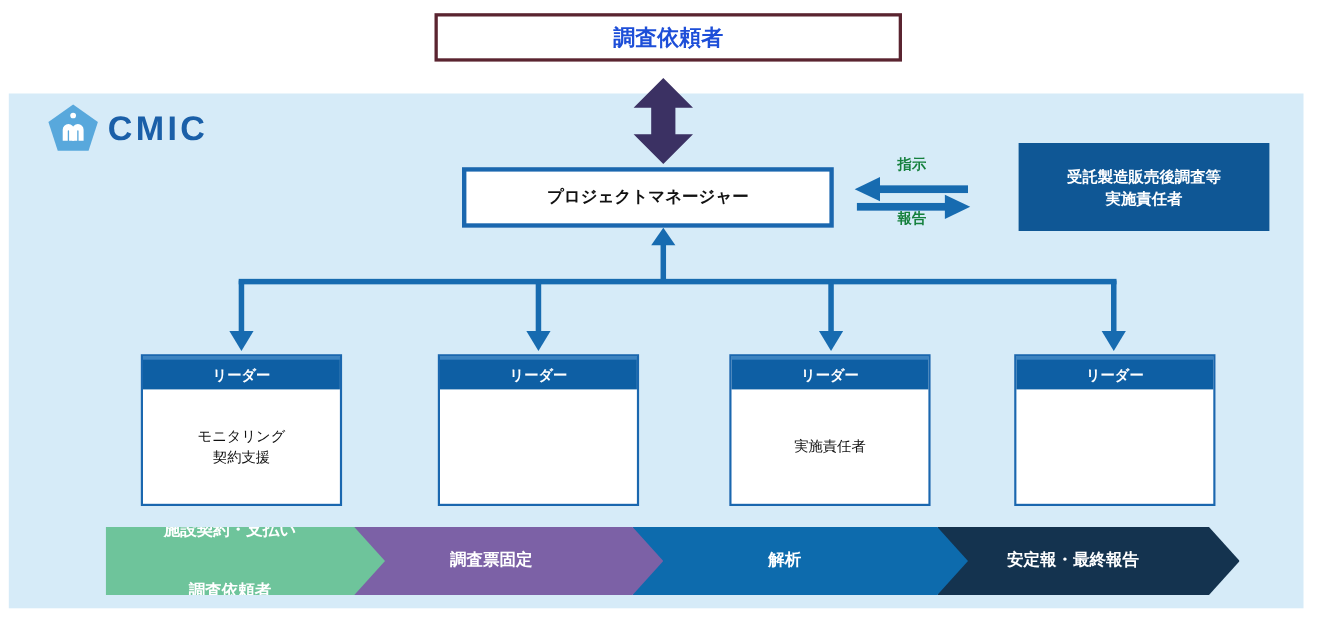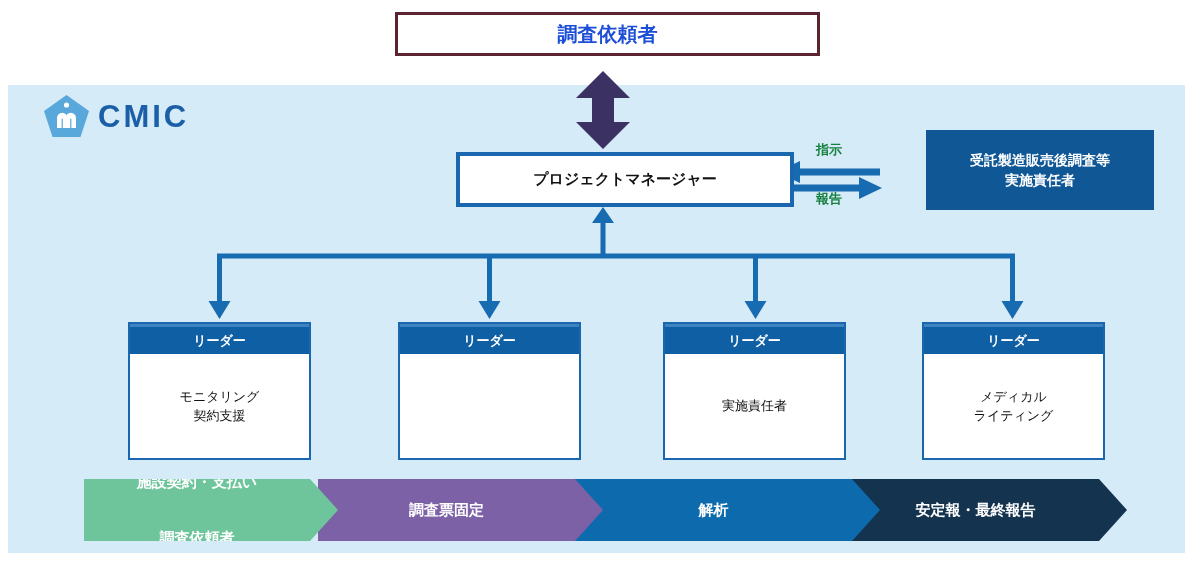--- a/index.html
+++ b/index.html
@@ -21,21 +21,21 @@
     margin-left:8px;margin-top:2px;text-align:right;
   }
   
   .client-box{
     position:absolute;left:395px;top:12px;width:425px;height:44px;
     background:#ffffff;border:3px solid #5a2430;box-sizing:border-box;
     display:flex;align-items:center;justify-content:center;
     font-size:20px;font-weight:bold;color:#1d4ed8;
   }
   .pm-box{
-    position:absolute;left:456px;top:152px;width:338px;height:55px;
+    position:absolute;left:420px;top:152px;width:338px;height:55px;
     background:#ffffff;border:4px solid #1a67af;box-sizing:border-box;
     display:flex;align-items:center;justify-content:center;
     font-size:15px;font-weight:600;color:#111111;
   }
   .resp-box{
     position:absolute;left:890px;top:130px;width:228px;height:80px;
     background:#0f5795;box-sizing:border-box;
     display:flex;flex-direction:column;align-items:center;justify-content:center;
     font-size:14px;font-weight:bold;color:#ffffff;line-height:1.45;text-align:center;margin-left:36px;
   }
@@ -64,21 +64,21 @@
   .lc1{left:128px;} .lc2{left:398px;} .lc3{left:663px;} .lc4{left:922px;}
   
   .phase{
     position:absolute;top:479px;height:62px;box-sizing:border-box;
     display:flex;flex-direction:column;align-items:center;justify-content:center;
     padding-right:28px;color:#ffffff;font-size:15px;font-weight:bold;
     line-height:1.35;text-align:center;
     clip-path:polygon(0 0,calc(100% - 28px) 0,100% 50%,calc(100% - 28px) 100%,0 100%);
   }
   .phase span{display:block;}
-  .ph1{left:84px;width:254px;z-index:4;gap:36px;}
+  .ph1{left:96px;width:254px;z-index:4;gap:36px;}
   .ph2{left:318px;width:285px;z-index:3;}
   .ph3{left:575px;width:305px;z-index:2;align-items:center;}
   .ph4{left:852px;width:275px;z-index:1;}
   
   .connectors{position:absolute;left:0;top:0;width:1200px;height:563px;pointer-events:none;}
 </style>
 </head>
 <body>
 
 <div class="panel"></div>
@@ -154,24 +154,20 @@
 </div>
 <div class="leader-card lc3">
   <div class="leader-header">リーダー</div>
   <div class="leader-body">
     <span>実施責任者</span>
     <span></span>
   </div>
 </div>
 <div class="leader-card lc4">
   <div class="leader-header">リーダー</div>
-  <div class="leader-body">
-    <span>メディカル</span>
-    <span>ライティング</span>
-  </div>
 </div>
 
 <div class="phase ph1" style="background-color: rgb(110, 196, 155);">
   <span>施設契約・支払い</span>
   <span>調査依頼者</span>
 </div>
 <div class="phase ph2" style="background-color: rgb(124, 97, 166);">
   <span>調査票固定</span>
   <span></span>
 </div>

